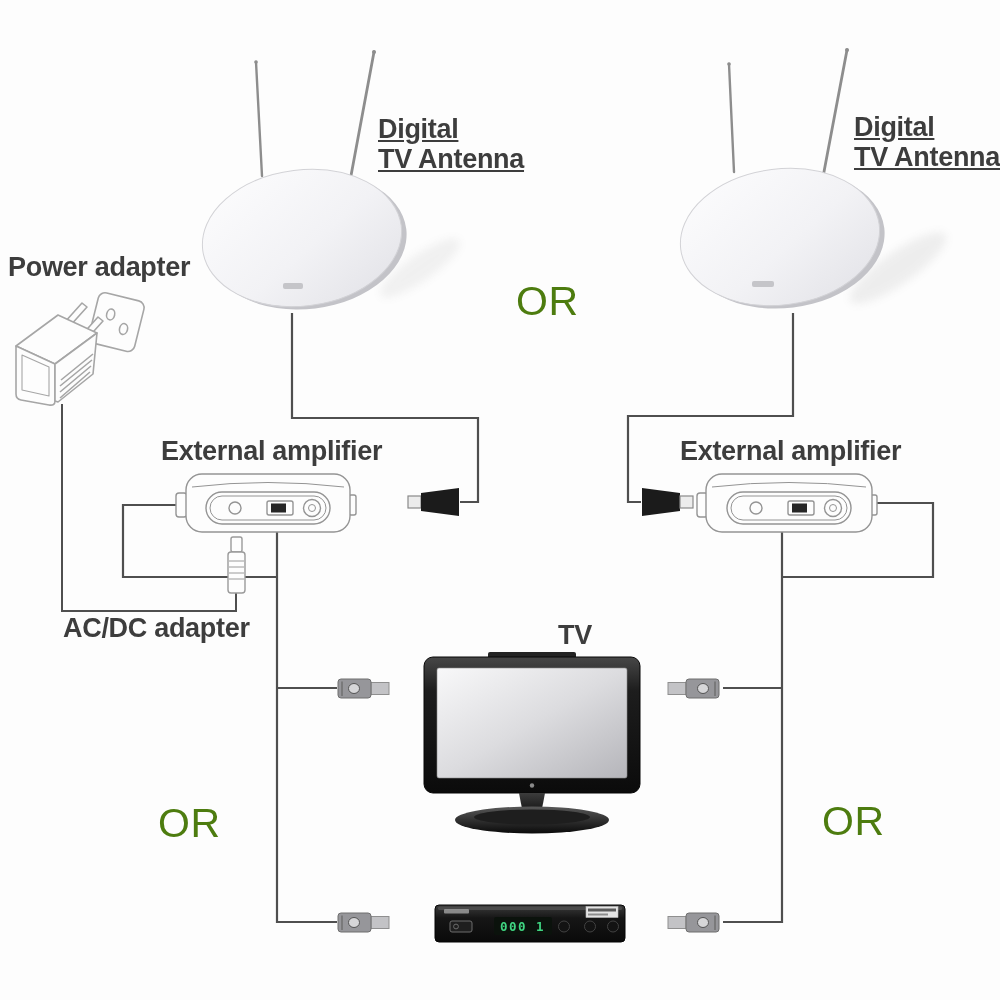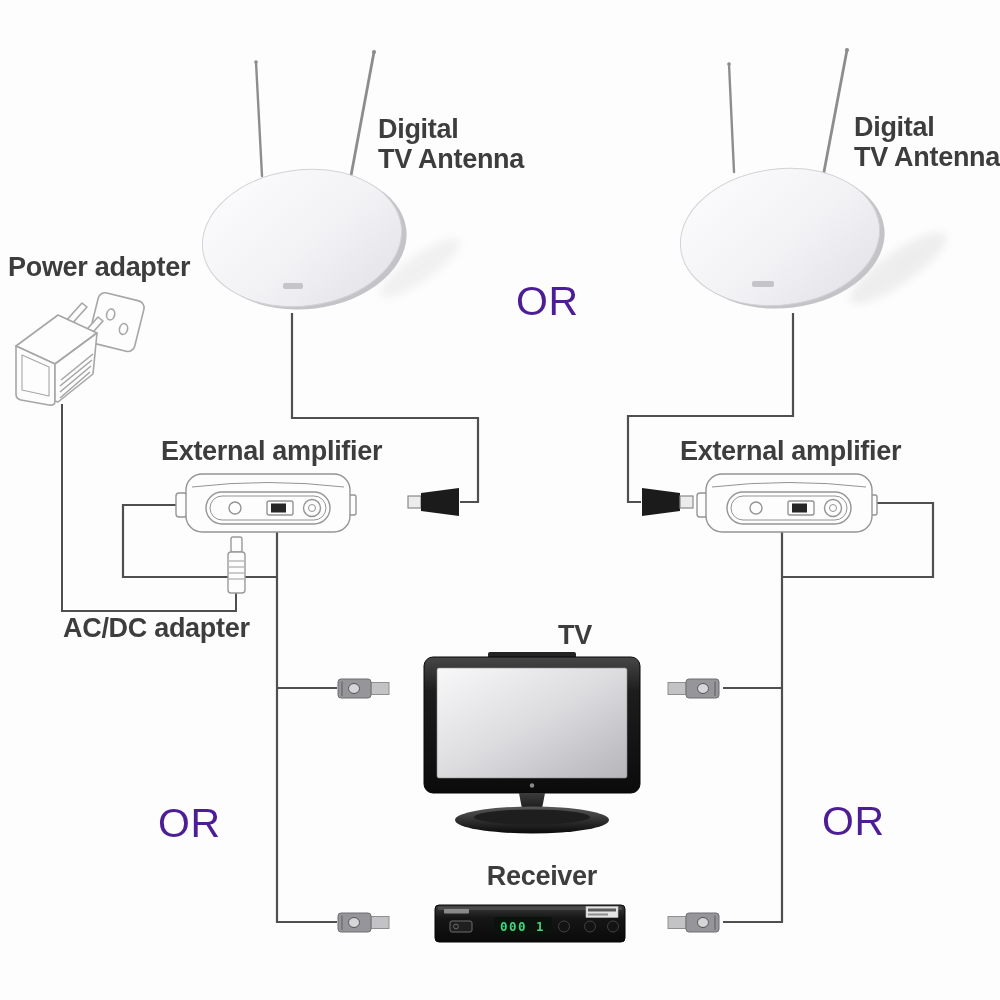--- a/index.html
+++ b/index.html
@@ -6,24 +6,24 @@
   #canvas {
     position:relative; width:1000px; height:1000px; background:#fdfdfd;
     font-family:"Liberation Sans", sans-serif; overflow:hidden;
   }
   #art { position:absolute; left:0; top:0; }
   .lbl {
     position:absolute; color:#3d3d3d; font-weight:700;
     letter-spacing:-0.3px; white-space:nowrap;
   }
   .lbl-or {
-    position:absolute; color:#4c1d95; font-weight:500; font-size:41px;
+    position:absolute; color:#4d7c0f; font-weight:500; font-size:41px;
     letter-spacing:0.5px; white-space:nowrap;
   }
-  .lbl-2line { font-size:27px; line-height:30px; }
+  .lbl-2line { font-size:27px; line-height:30px;text-decoration:underline; }
   .lbl-1line { font-size:27px; }
   .ctr { text-align:right; }
 </style>
 </head>
 <body>
 
 <div id="canvas">
 
 <svg id="art" width="1000" height="1000" viewBox="0 0 1000 1000">
   <defs>
@@ -222,19 +222,18 @@
   <div class="lbl lbl-1line" style="left:8px; top:252px;">Power adapter</div>
 
   <div class="lbl lbl-1line ctr" style="left:161px; top:436px; width:220px;">External amplifier</div>
 
   <div class="lbl lbl-1line ctr" style="left:680px; top:436px; width:220px;">External amplifier</div>
 
   <div class="lbl lbl-1line" style="left:63px; top:613px;">AC/DC adapter</div>
 
   <div class="lbl lbl-1line ctr" style="left:492px; top:620px; width:100px;">TV</div>
 
-  <div class="lbl lbl-1line ctr" style="left:447px; top:861px; width:150px;">Receiver</div>
 
   <div class="lbl-or" style="left:158px; top:800px;">OR</div>
 
   <div class="lbl-or" style="left:822px; top:798px;">OR</div>
 
 </div>
 
 </body></html>

